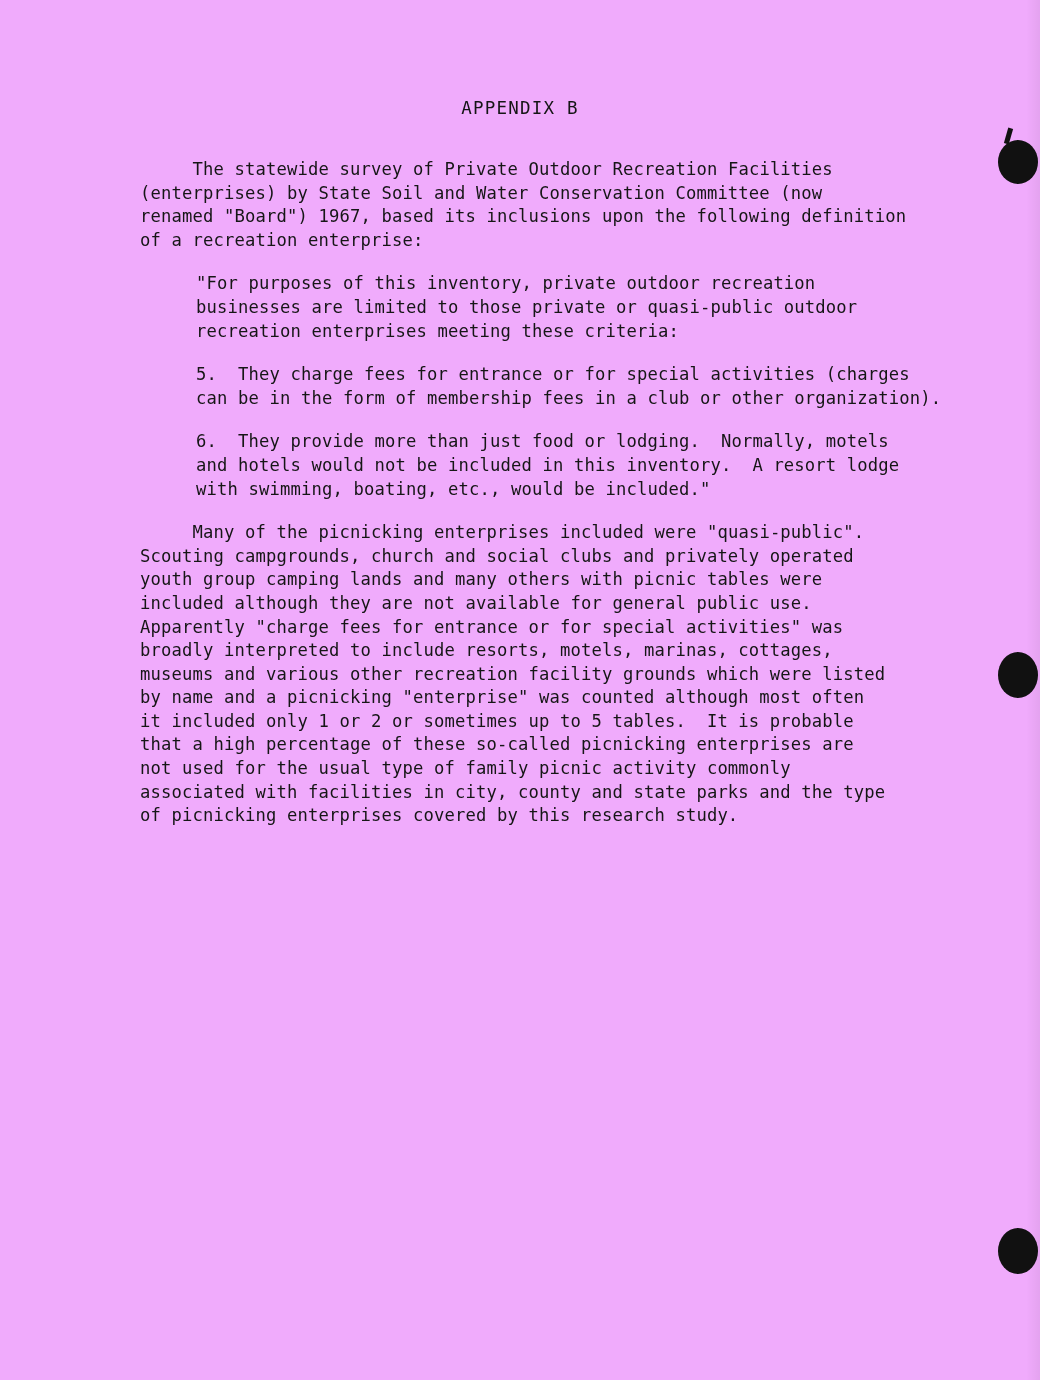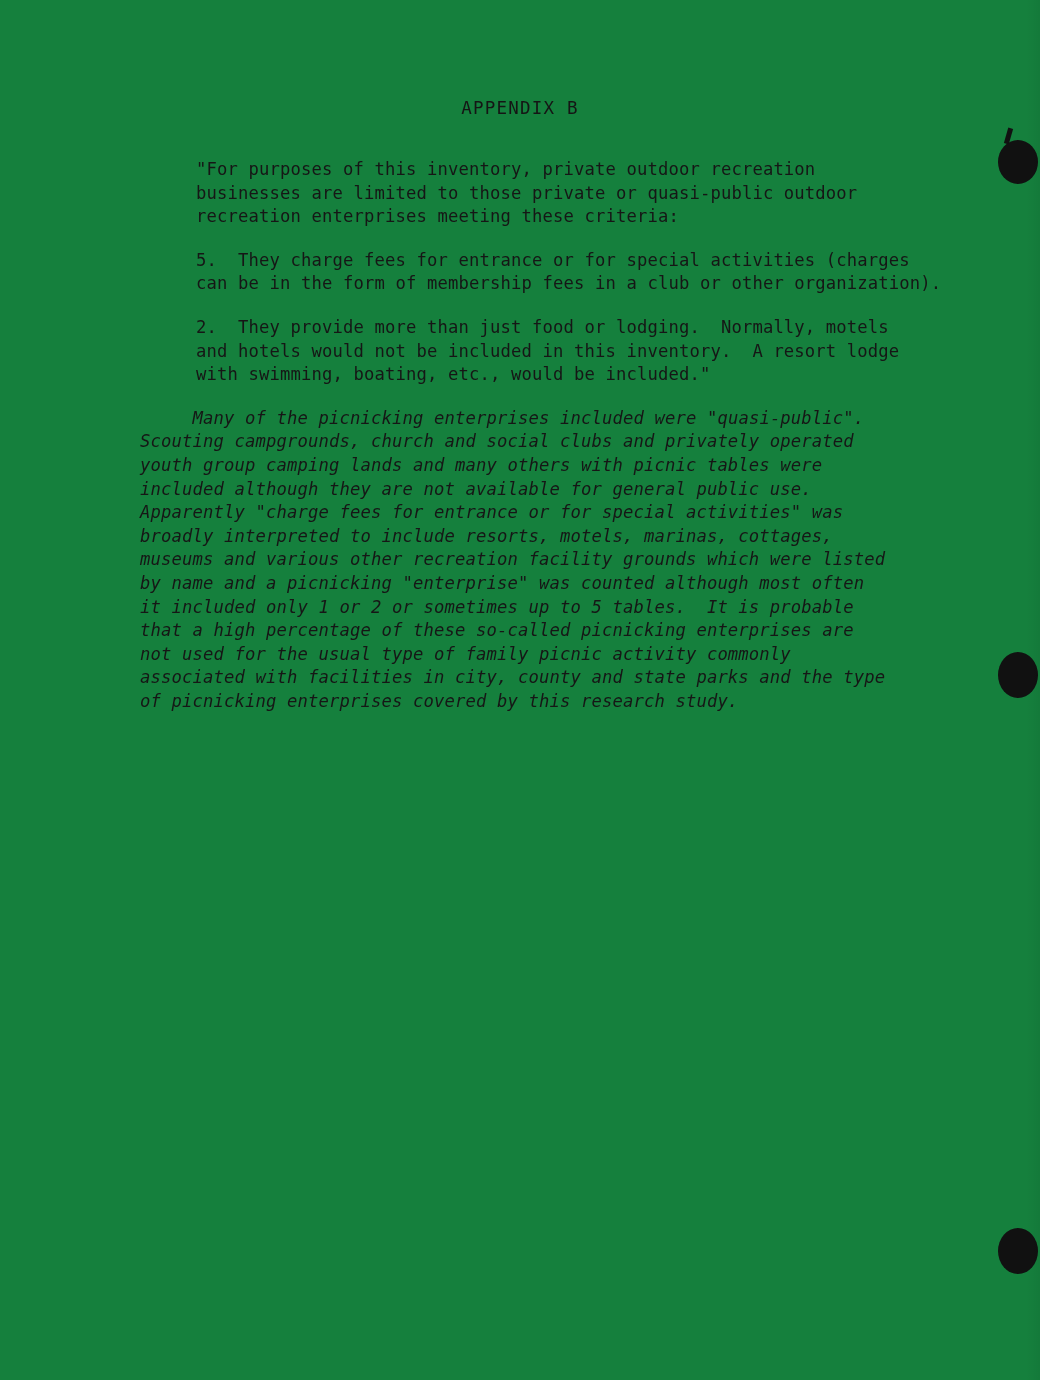--- a/index.html
+++ b/index.html
@@ -11,21 +11,21 @@
     width: 1040px;
     height: 1380px;
     position: relative;
     overflow: hidden;
     font-family: "DejaVu Sans Mono", "Liberation Mono", monospace;
     color: #1a1a1a;
   }
   .page {
     position: absolute;
     inset: 0;
-    background: #15803d;
+    background: #f0abfc;
   }
   .page-title {
     position: absolute;
     top: 98px;
     left: 0;
     width: 1040px;
     text-align: center;
     font-size: 17.5px;
     letter-spacing: 1.2px;
     color: #151515;
@@ -43,21 +43,20 @@
     letter-spacing: 0.15px;
     color: #161616;
     white-space: pre-wrap;
   }
   p.para.indent-quote {
     margin-left: 56px;
     width: 760px;
   }
   p.para.last {
     margin-bottom: 8px;
-    font-style: italic;
   }
   
   .punch {
     position: absolute;
     background: #111111;
     border-radius: 50%;
   }
   .punch.p1 {
     top: 140px;
     left: 998px;
@@ -97,26 +96,30 @@
   }
 </style>
 </head>
 <body>
 
 <div class="page">
 
   <div class="page-title">APPENDIX B</div>
 
   <div class="body-block">
+    <p class="para">     The statewide survey of Private Outdoor Recreation Facilities
+(enterprises) by State Soil and Water Conservation Committee (now
+renamed "Board") 1967, based its inclusions upon the following definition
+of a recreation enterprise:</p>
     <p class="para indent-quote">"For purposes of this inventory, private outdoor recreation
 businesses are limited to those private or quasi-public outdoor
 recreation enterprises meeting these criteria:</p>
     <p class="para indent-quote">5.  They charge fees for entrance or for special activities (charges
 can be in the form of membership fees in a club or other organization).</p>
-    <p class="para indent-quote">2.  They provide more than just food or lodging.  Normally, motels
+    <p class="para indent-quote">6.  They provide more than just food or lodging.  Normally, motels
 and hotels would not be included in this inventory.  A resort lodge
 with swimming, boating, etc., would be included."</p>
     <p class="para last">     Many of the picnicking enterprises included were "quasi-public".
 Scouting campgrounds, church and social clubs and privately operated
 youth group camping lands and many others with picnic tables were
 included although they are not available for general public use.
 Apparently "charge fees for entrance or for special activities" was
 broadly interpreted to include resorts, motels, marinas, cottages,
 museums and various other recreation facility grounds which were listed
 by name and a picnicking "enterprise" was counted although most often

